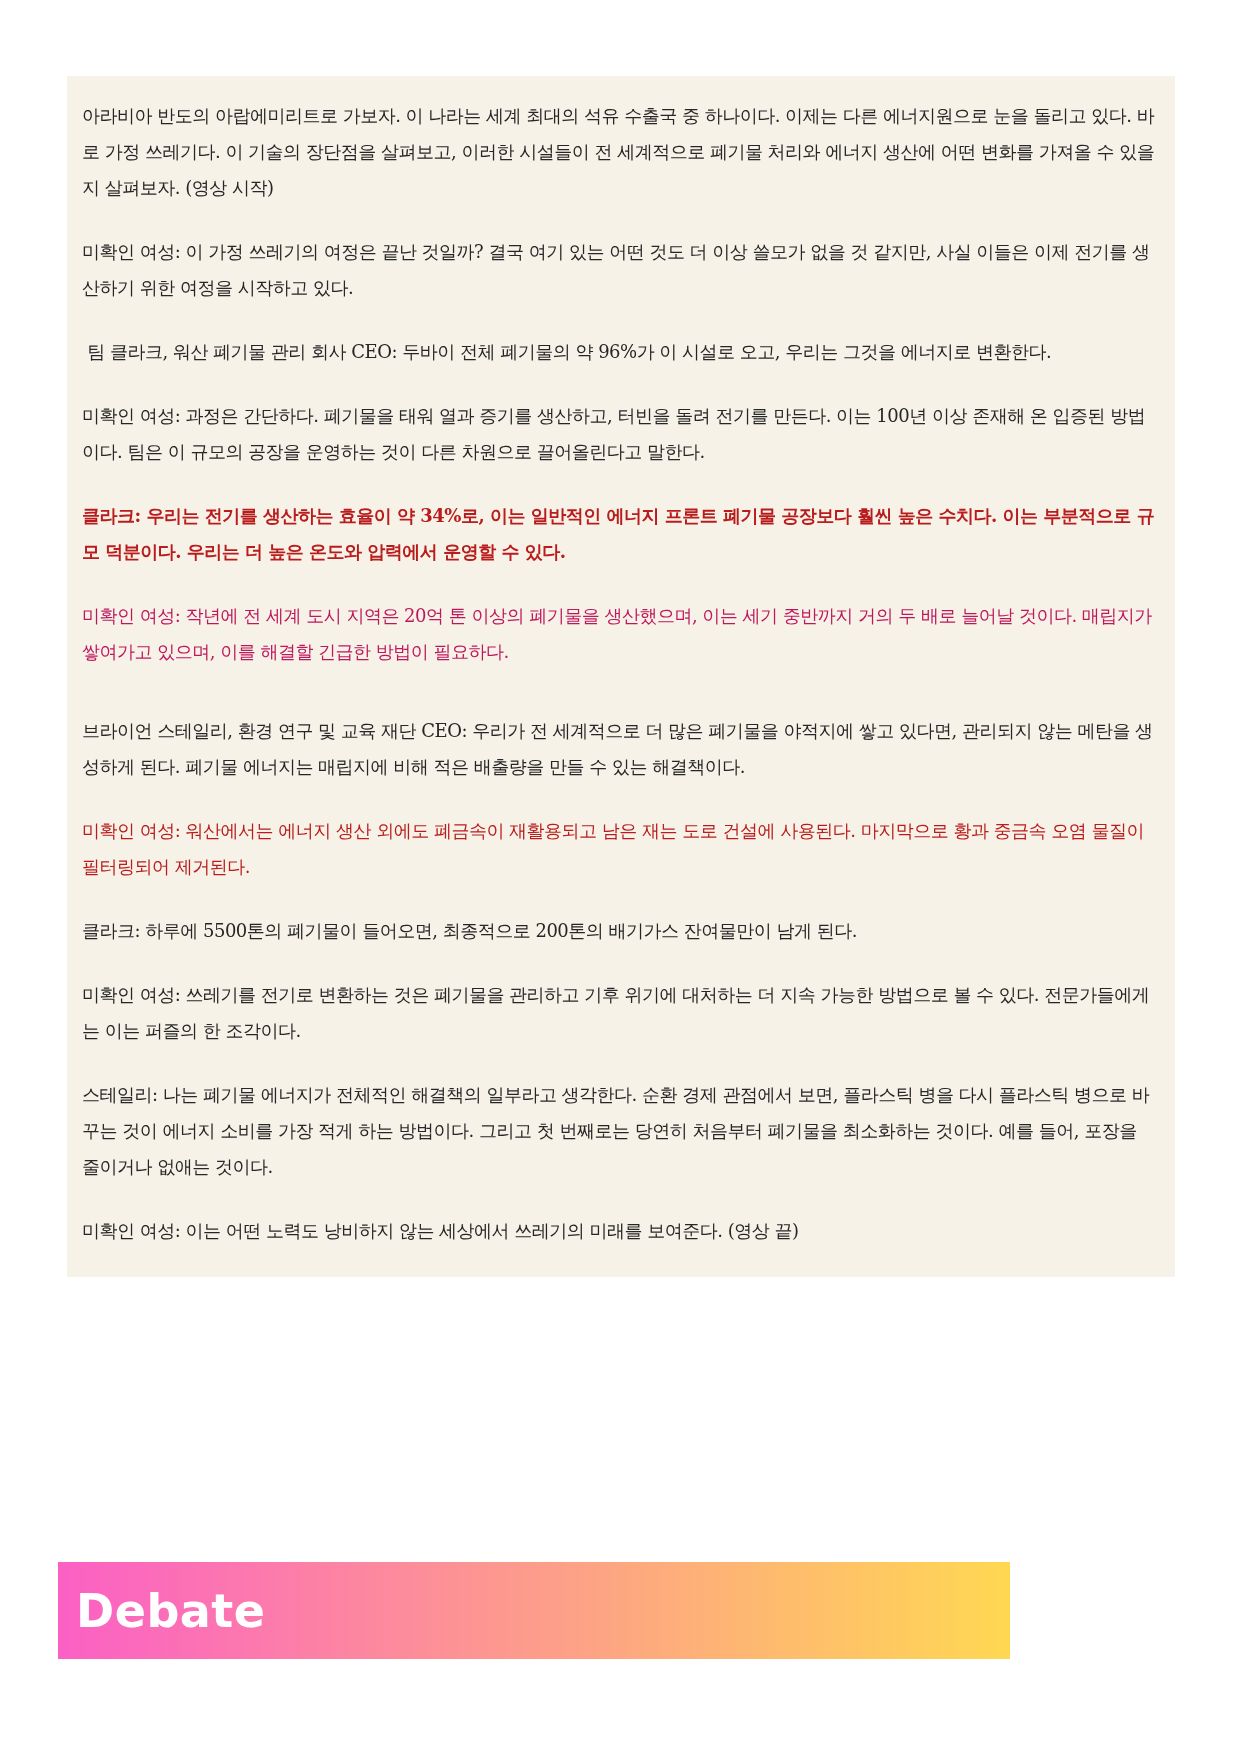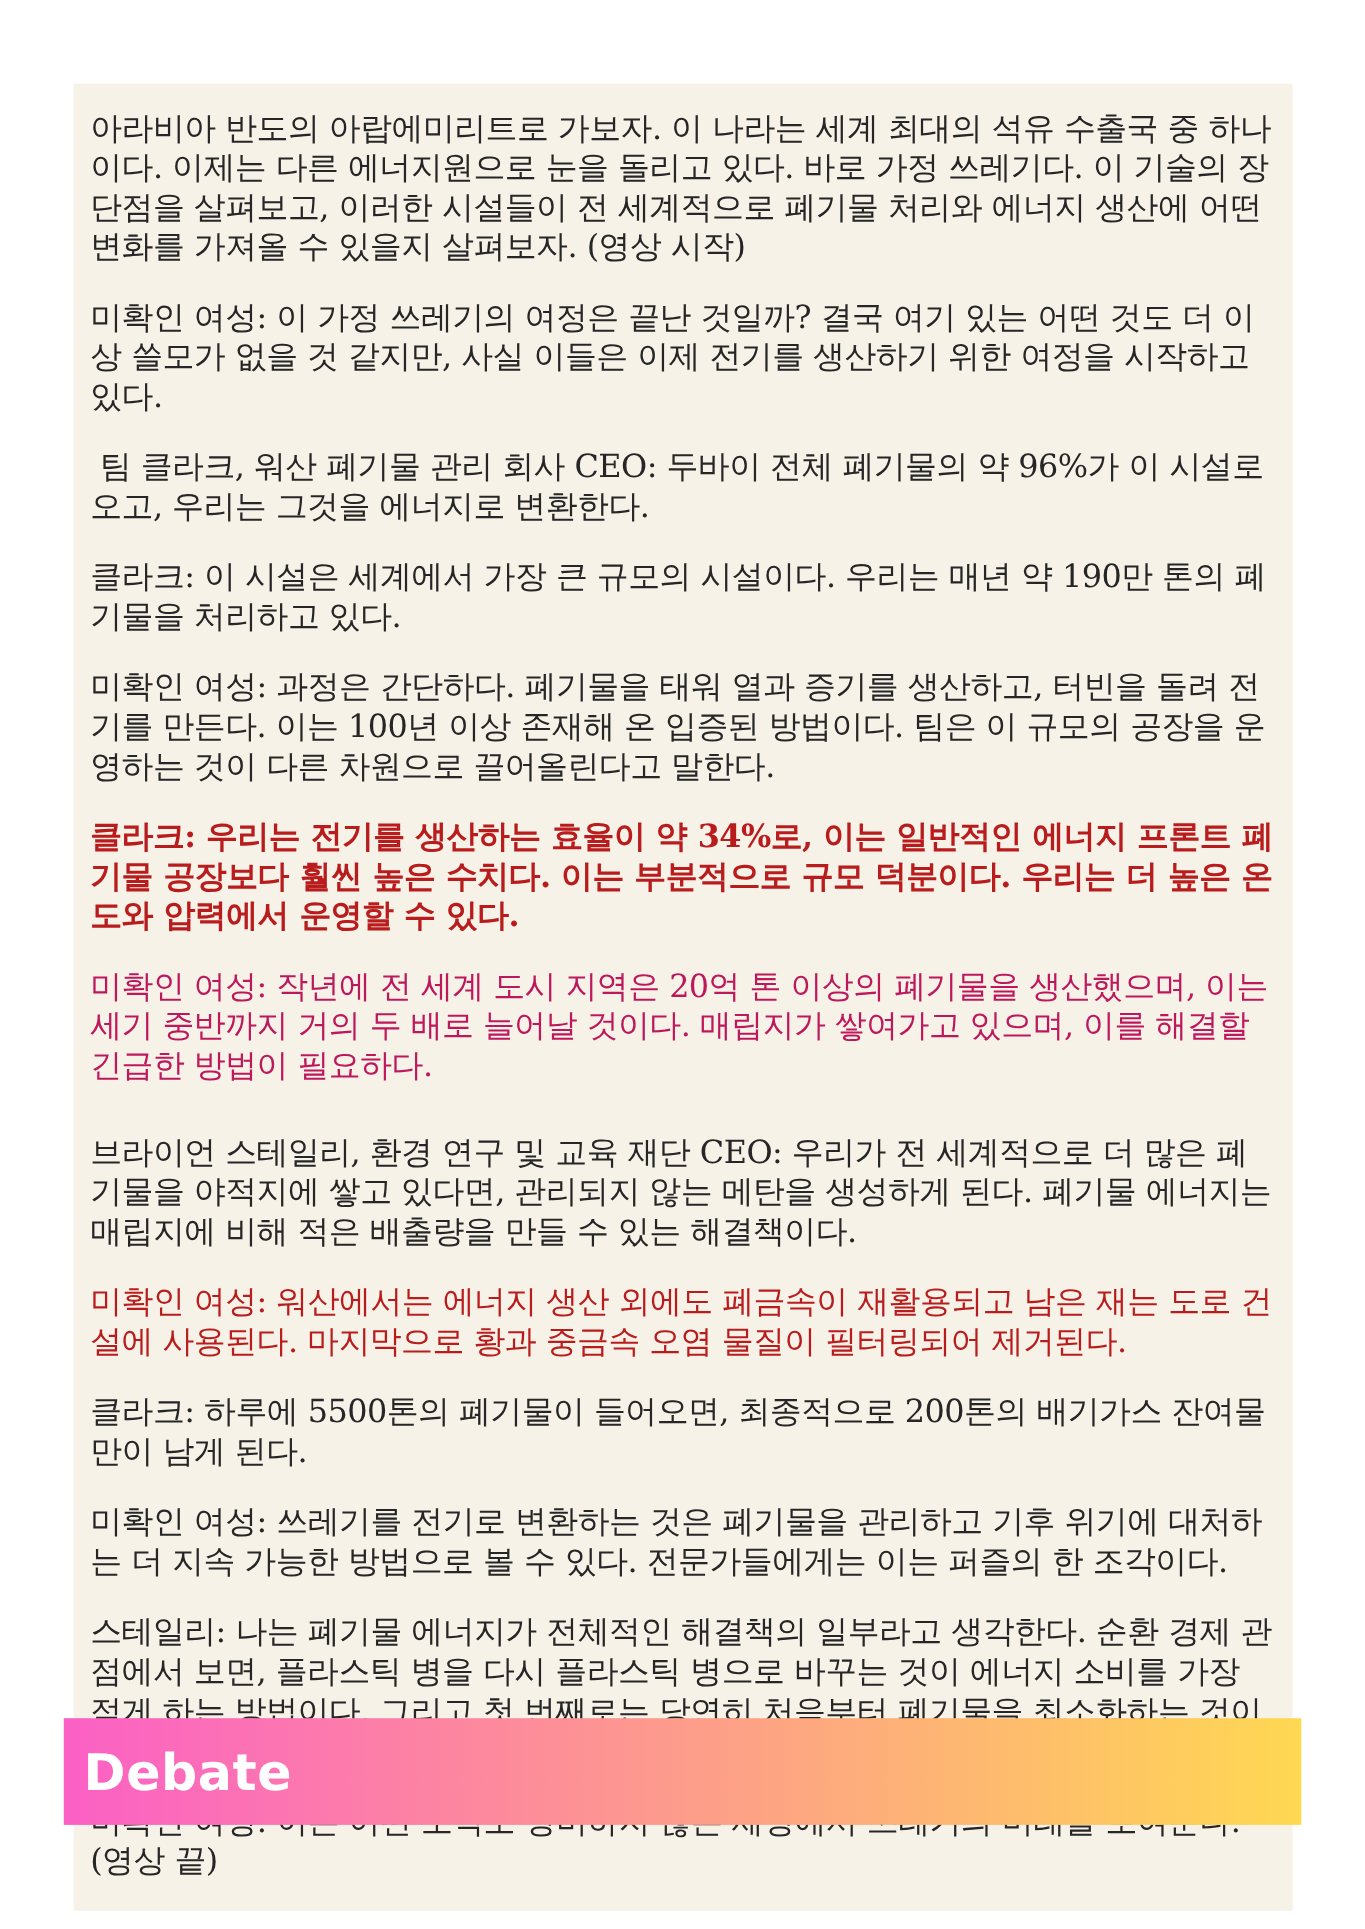--- a/index.html
+++ b/index.html
@@ -19,35 +19,35 @@
     position: absolute;
     left: 67px;
     top: 76px;
     width: 1108px;
     box-sizing: border-box;
     background: #f7f2e8;
     padding: 22px 16px 28px 15px;
   }
   .transcript-panel p {
     margin: 0 0 28px 0;
-    font-size: 29px;
+    font-size: 18px;
     line-height: 36px;
     color: #262626;
     white-space: pre-wrap;
     word-break: break-all;
     letter-spacing: -0.5px;
   }
   .transcript-panel p:last-child {
     margin-bottom: 0;
   }
   .debate-banner {
     position: absolute;
     left: 58px;
     top: 1562px;
-    width: 1125px;
+    width: 952px;
     height: 97px;
     box-sizing: border-box;
     display: flex;
     align-items: center;
     padding-left: 18px;
   }
   .debate-banner .banner-label {
     font-family: "DejaVu Sans", "Liberation Sans", sans-serif;
     font-weight: 700;
     font-size: 46px;
@@ -57,21 +57,20 @@
 </style>
 </head>
 <body>
 
 <div class="page">
 
   <section class="transcript-panel" style="background: rgb(247, 242, 232);">
     <p style="color: rgb(38, 38, 38);">아라비아 반도의 아랍에미리트로 가보자. 이 나라는 세계 최대의 석유 수출국 중 하나이다. 이제는 다른 에너지원으로 눈을 돌리고 있다. 바로 가정 쓰레기다. 이 기술의 장단점을 살펴보고, 이러한 시설들이 전 세계적으로 폐기물 처리와 에너지 생산에 어떤 변화를 가져올 수 있을지 살펴보자. (영상 시작)</p>
     <p style="color: rgb(38, 38, 38);">미확인 여성: 이 가정 쓰레기의 여정은 끝난 것일까? 결국 여기 있는 어떤 것도 더 이상 쓸모가 없을 것 같지만, 사실 이들은 이제 전기를 생산하기 위한 여정을 시작하고 있다.</p>
     <p style="color: rgb(38, 38, 38);"> 팀 클라크, 워산 폐기물 관리 회사 CEO: 두바이 전체 폐기물의 약 96%가 이 시설로 오고, 우리는 그것을 에너지로 변환한다.</p>
-    <p style="color: rgb(38, 38, 38);">클라크: 이 시설은 세계에서 가장 큰 규모의 시설이다. 우리는 매년 약 190만 톤의 폐기물을 처리하고 있다.</p>
     <p style="color: rgb(38, 38, 38);">미확인 여성: 과정은 간단하다. 폐기물을 태워 열과 증기를 생산하고, 터빈을 돌려 전기를 만든다. 이는 100년 이상 존재해 온 입증된 방법이다. 팀은 이 규모의 공장을 운영하는 것이 다른 차원으로 끌어올린다고 말한다.</p>
     <p style="color: #b91c1c; font-weight: bold;">클라크: 우리는 전기를 생산하는 효율이 약 34%로, 이는 일반적인 에너지 프론트 폐기물 공장보다 훨씬 높은 수치다. 이는 부분적으로 규모 덕분이다. 우리는 더 높은 온도와 압력에서 운영할 수 있다.</p>
     <p style="color: #be185d;">미확인 여성: 작년에 전 세계 도시 지역은 20억 톤 이상의 폐기물을 생산했으며, 이는 세기 중반까지 거의 두 배로 늘어날 것이다. 매립지가 쌓여가고 있으며, 이를 해결할 긴급한 방법이 필요하다.</p>
     <p style="color: rgb(38, 38, 38); margin-top: 43px;">브라이언 스테일리, 환경 연구 및 교육 재단 CEO: 우리가 전 세계적으로 더 많은 폐기물을 야적지에 쌓고 있다면, 관리되지 않는 메탄을 생성하게 된다. 폐기물 에너지는 매립지에 비해 적은 배출량을 만들 수 있는 해결책이다.</p>
     <p style="color: #b91c1c;">미확인 여성: 워산에서는 에너지 생산 외에도 폐금속이 재활용되고 남은 재는 도로 건설에 사용된다. 마지막으로 황과 중금속 오염 물질이 필터링되어 제거된다.</p>
     <p style="color: rgb(38, 38, 38);">클라크: 하루에 5500톤의 폐기물이 들어오면, 최종적으로 200톤의 배기가스 잔여물만이 남게 된다.</p>
     <p style="color: rgb(38, 38, 38);">미확인 여성: 쓰레기를 전기로 변환하는 것은 폐기물을 관리하고 기후 위기에 대처하는 더 지속 가능한 방법으로 볼 수 있다. 전문가들에게는 이는 퍼즐의 한 조각이다.</p>
     <p style="color: rgb(38, 38, 38);">스테일리: 나는 폐기물 에너지가 전체적인 해결책의 일부라고 생각한다. 순환 경제 관점에서 보면, 플라스틱 병을 다시 플라스틱 병으로 바꾸는 것이 에너지 소비를 가장 적게 하는 방법이다. 그리고 첫 번째로는 당연히 처음부터 폐기물을 최소화하는 것이다. 예를 들어, 포장을 줄이거나 없애는 것이다.</p>
     <p style="color: rgb(38, 38, 38);">미확인 여성: 이는 어떤 노력도 낭비하지 않는 세상에서 쓰레기의 미래를 보여준다. (영상 끝)</p>
   </section>

